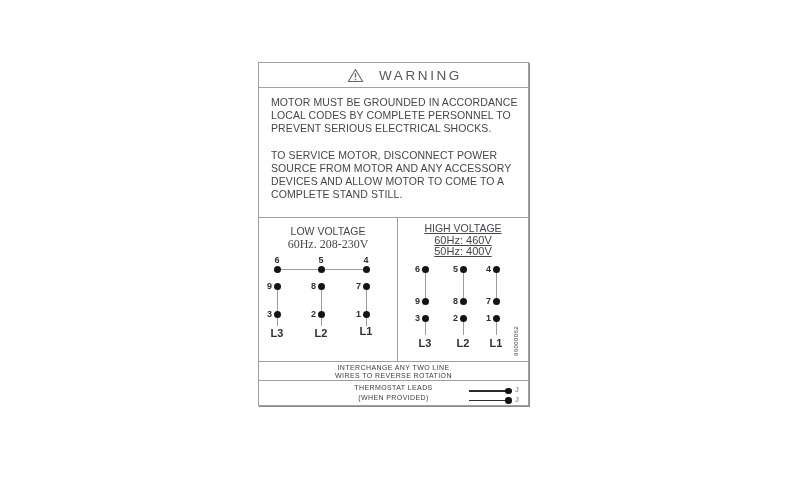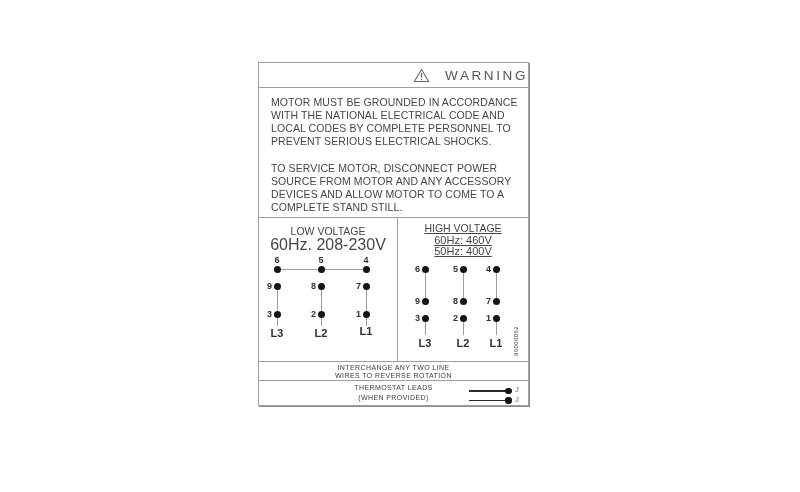--- a/index.html
+++ b/index.html
@@ -15,39 +15,39 @@
   html,body{width:800px;height:492px;background:#ffffff;overflow:hidden;
     font-family:"Liberation Sans", sans-serif;}
   .page{position:relative;width:800px;height:492px;background:#ffffff;}
 
   .label{position:absolute;left:258px;top:62px;width:271px;height:344px;
     border:1px solid var(--bc);box-shadow:1px 1px 0 #8a8b8f;background:#fff;}
 
   .row{box-sizing:border-box;border-bottom:1px solid var(--bc);position:relative;}
 
   
-  .hdr{height:25px;display:flex;align-items:center;justify-content:flex-end;gap:15px;
+  .hdr{height:25px;display:flex;align-items:center;justify-content:center;gap:15px;
     padding-left:22px;}
   .warn-title{font-size:13.5px;letter-spacing:2.6px;color:var(--title);}
 
   
   .bodytxt{height:130px;padding:8px 12px 2px 12px;color:var(--txt);}
   .para{margin:0;}
   .para + .para{margin-top:14px;}
   .para div{font-size:10.5px;line-height:13px;letter-spacing:0.1px;white-space:nowrap;}
 
   
   .volt{height:144px;display:flex;}
   .cell{position:relative;height:100%;}
   .cell.low{width:139px;border-right:1px solid var(--bc);}
   .cell.high{flex:1;}
   .vhead{text-align:center;color:var(--txt);}
   .low .vhead{padding-top:6px;}
   .low .vhead .l1{font-size:10.5px;line-height:14px;}
-  .low .vhead .l2{font-size:16px;line-height:13px;}
+  .low .vhead .l2{font-size:12px;line-height:13px;font-family:Liberation Serif, serif;}
   .high .vhead{padding-top:4px;text-decoration:underline;}
   .high .vhead .l1{font-size:10.5px;line-height:13px;}
   .high .vhead .l2{font-size:11px;line-height:10.5px;}
 
   .hl{position:absolute;height:1.5px;background:var(--line);}
   .vl{position:absolute;width:1.5px;background:var(--line);}
 
   .t{position:absolute;width:0;height:0;}
   .t .dotc{position:absolute;left:-3.5px;top:-3.5px;width:7px;height:7px;
     border-radius:50%;background:var(--dot);}
@@ -89,21 +89,20 @@
         <path d="M10 1.8 L18.6 16.2 L1.4 16.2 Z" fill="none" stroke="#66676b" stroke-width="1.3" stroke-linejoin="round"></path>
         <line x1="10" y1="6.2" x2="10" y2="11.4" stroke="#66676b" stroke-width="1.6"></line>
         <circle cx="10" cy="13.9" r="1" fill="#66676b"></circle>
       </svg>
       <span class="warn-title">WARNING</span>
     </div>
 
     <div class="row bodytxt">
       <div class="para">
         <div>MOTOR MUST BE GROUNDED IN ACCORDANCE</div>
-        <div>WITH THE NATIONAL ELECTRICAL CODE AND</div>
         <div>LOCAL CODES BY COMPLETE PERSONNEL TO</div>
         <div>PREVENT SERIOUS ELECTRICAL SHOCKS.</div>
       </div>
       <div class="para">
         <div>TO SERVICE MOTOR, DISCONNECT POWER</div>
         <div>SOURCE FROM MOTOR AND ANY ACCESSORY</div>
         <div>DEVICES AND ALLOW MOTOR TO COME TO A</div>
         <div>COMPLETE STAND STILL.</div>
       </div>
     </div>

